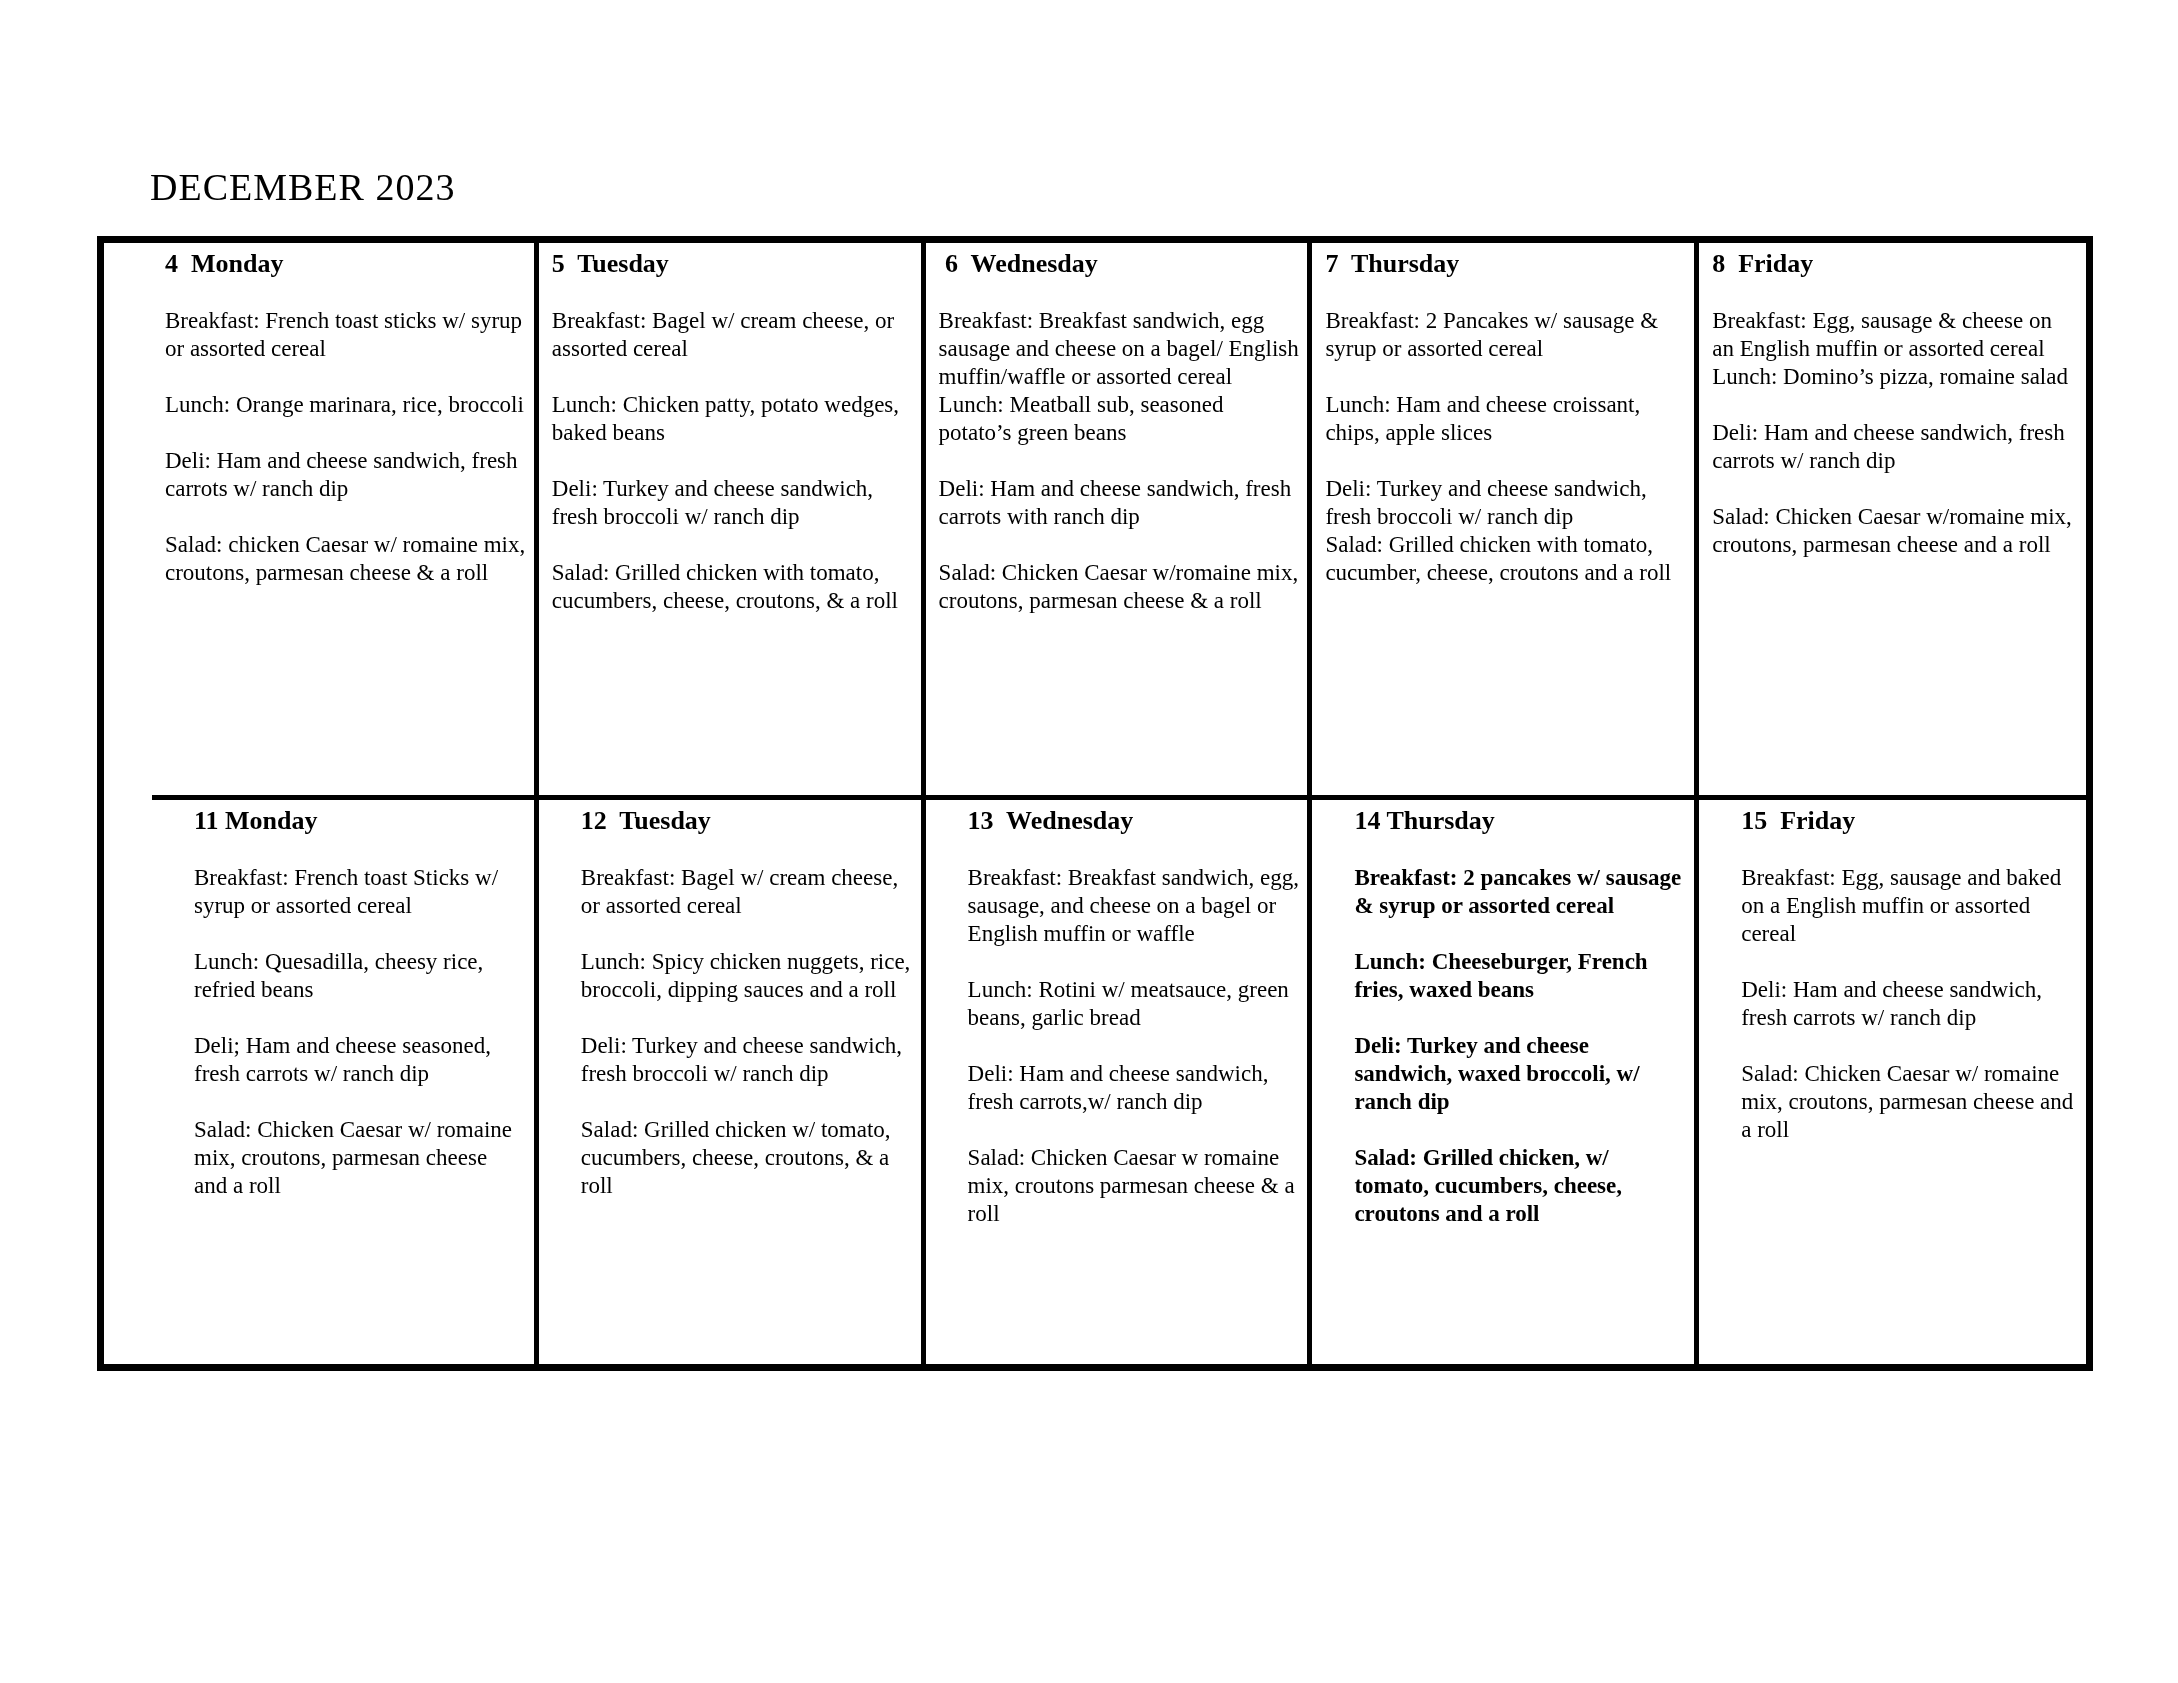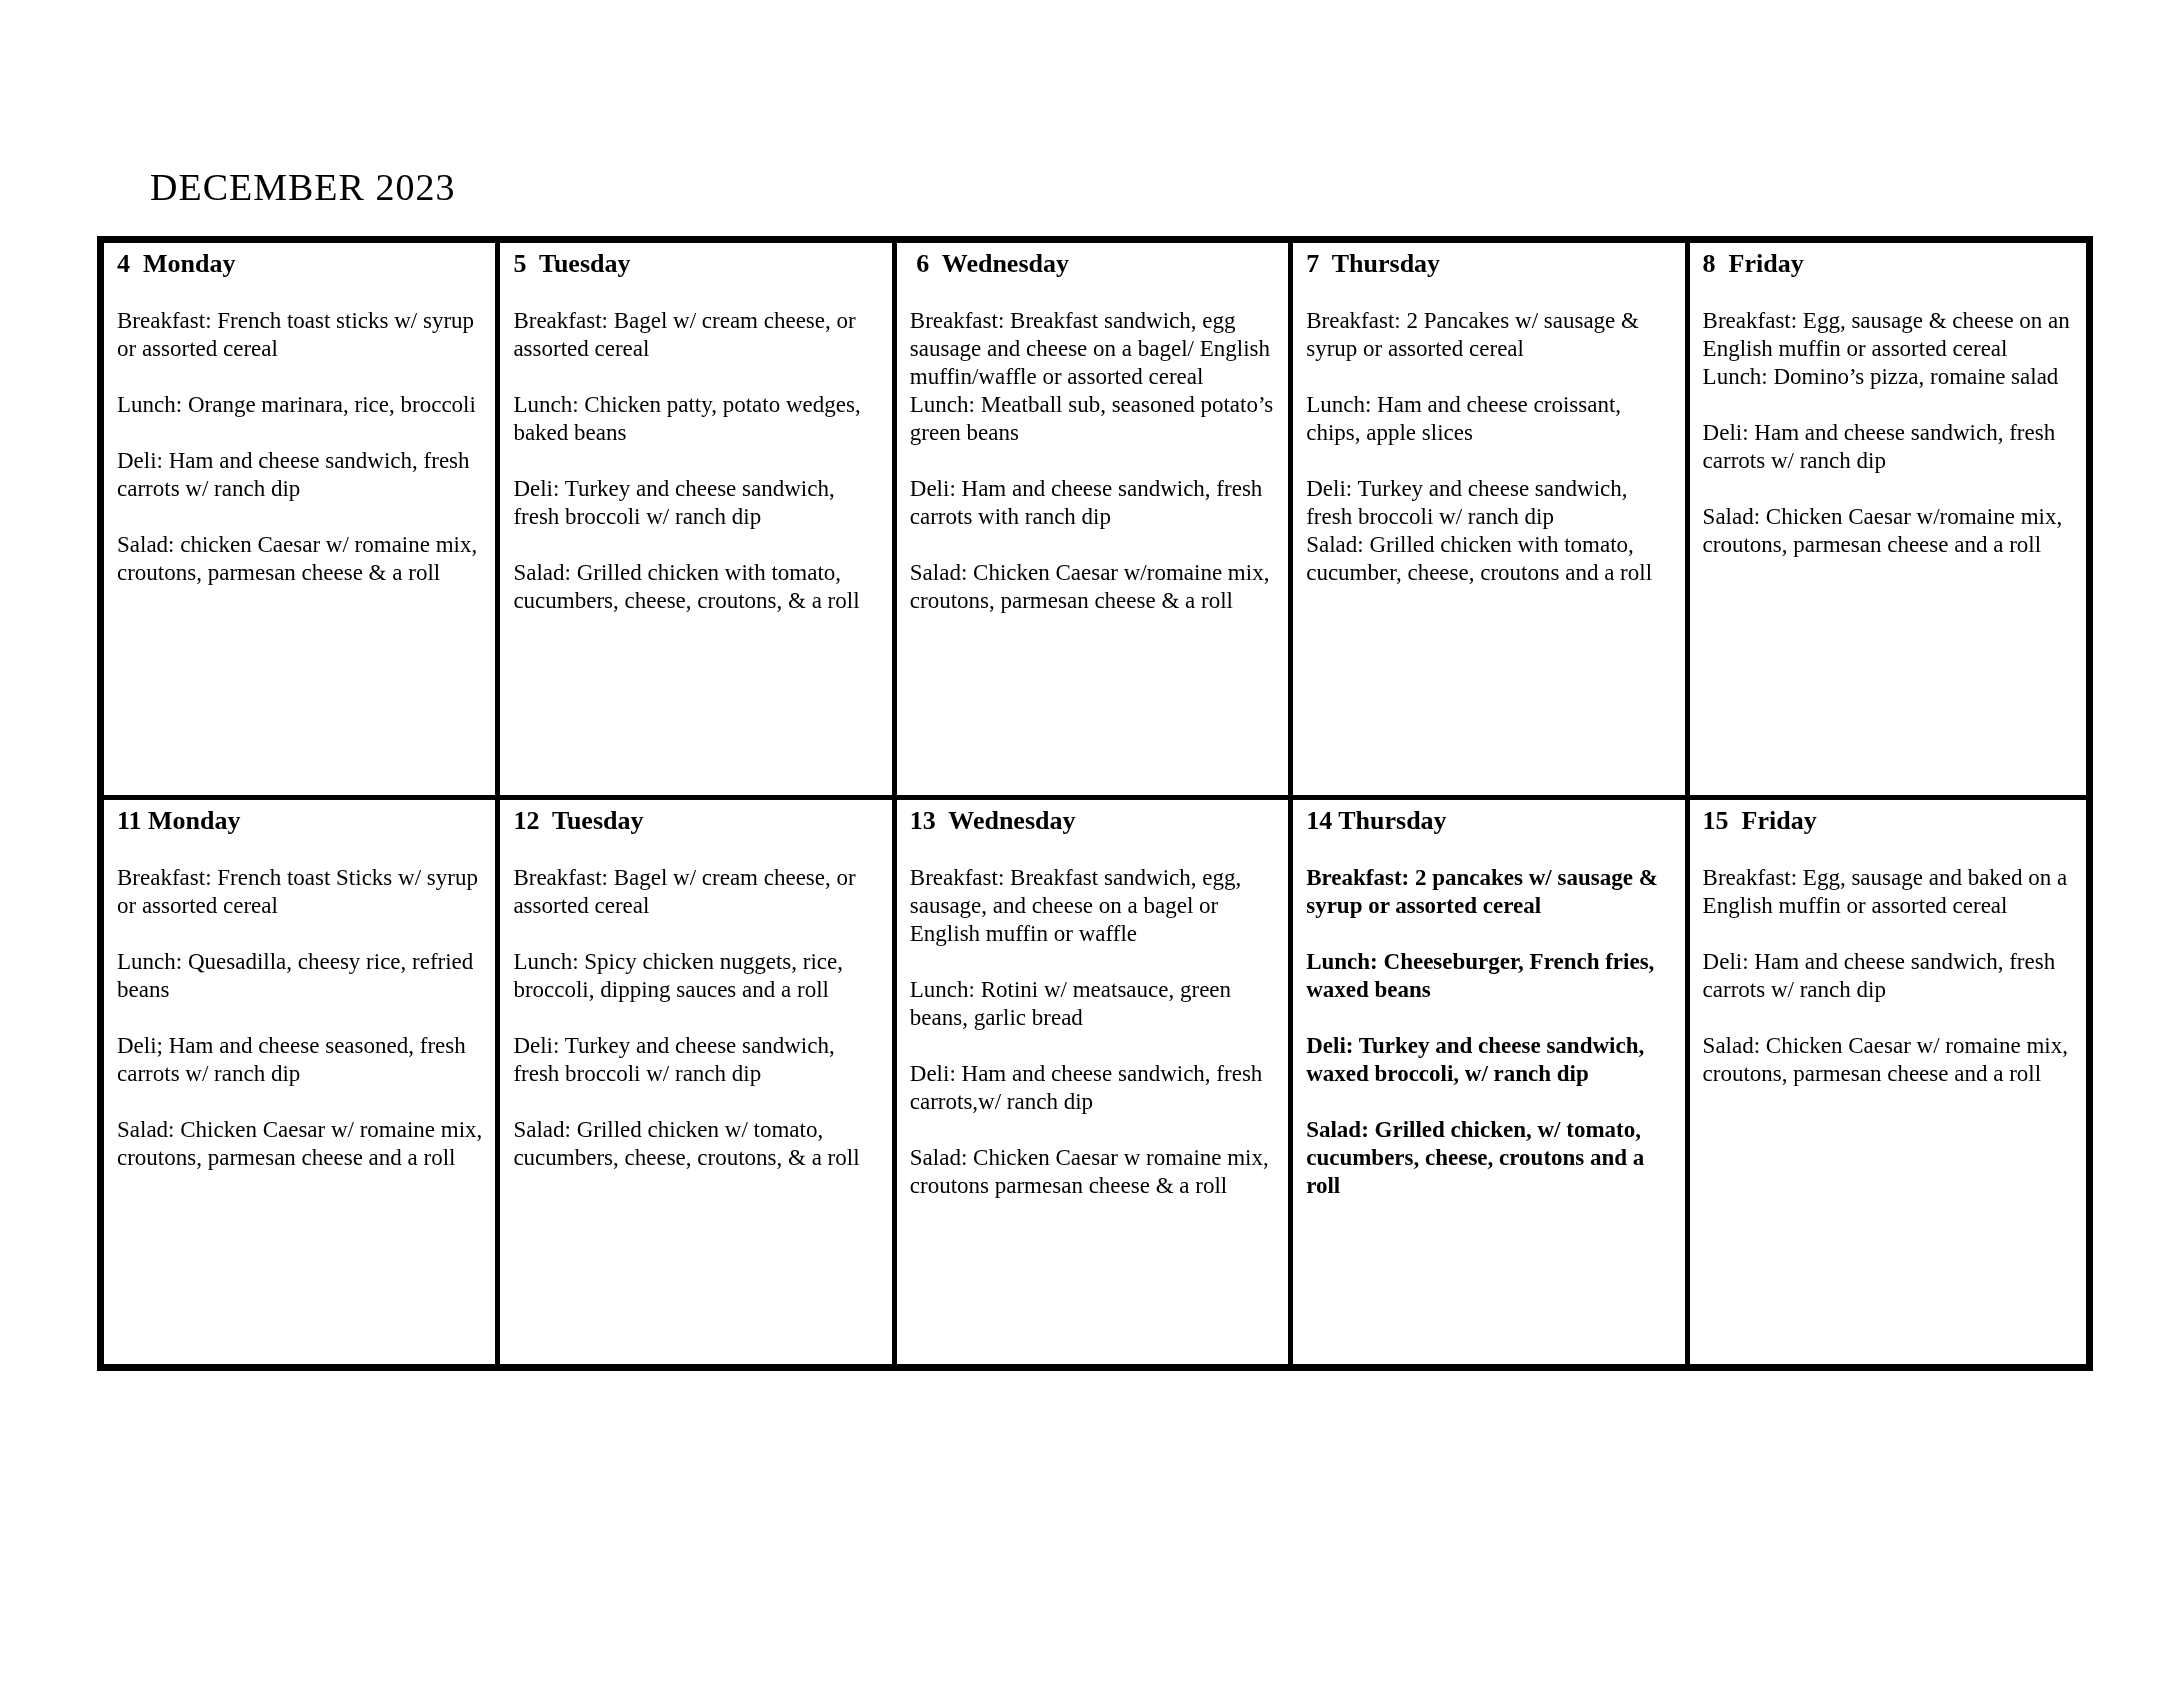--- a/index.html
+++ b/index.html
@@ -28,32 +28,33 @@
     position: absolute;
     left: 97px;
     top: 236px;
     width: 1996px;
     box-sizing: border-box;
     border: 7px solid #000000;
     display: grid;
     grid-template-columns: repeat(5, 1fr);
     grid-template-rows: 557px 564px;
     background: #ffffff;
+    padding-left: 48px;
   }
   .cell {
     box-sizing: border-box;
     border-right: 5px solid #000000;
     border-bottom: 5px solid #000000;
     padding: 6px 8px 4px 13px;
     font-size: 23px;
     line-height: 28px;
     overflow: hidden;
   }
   .cell:nth-child(5n) { border-right: none; }
-  .cell:nth-child(n+6) { border-bottom: none; }
+  .cell:nth-child(n+6) { border-bottom: none; margin-left: 29px; }
   .cell-header {
     font-weight: bold;
     font-size: 26px;
     line-height: 30px;
     margin: 0 0 28px 0;
     white-space: pre;
   }
   .para {
     margin: 0 0 28px 0;
     white-space: pre-line;

